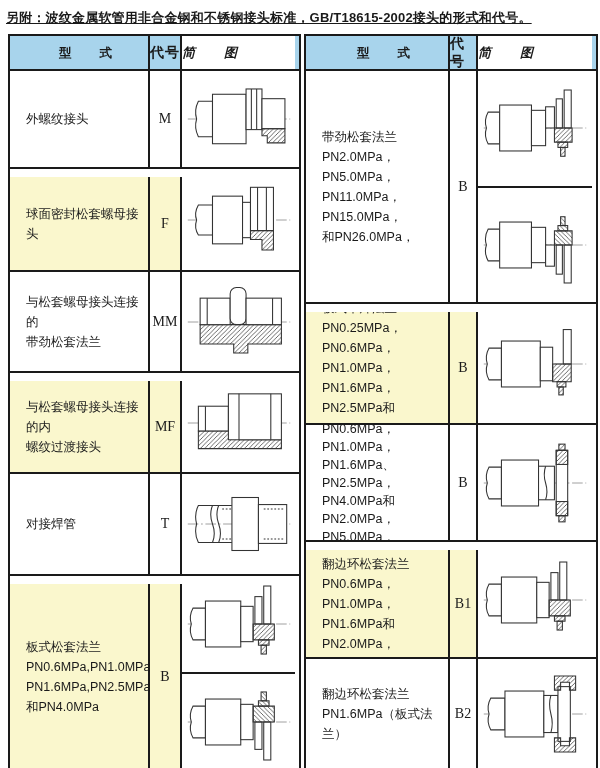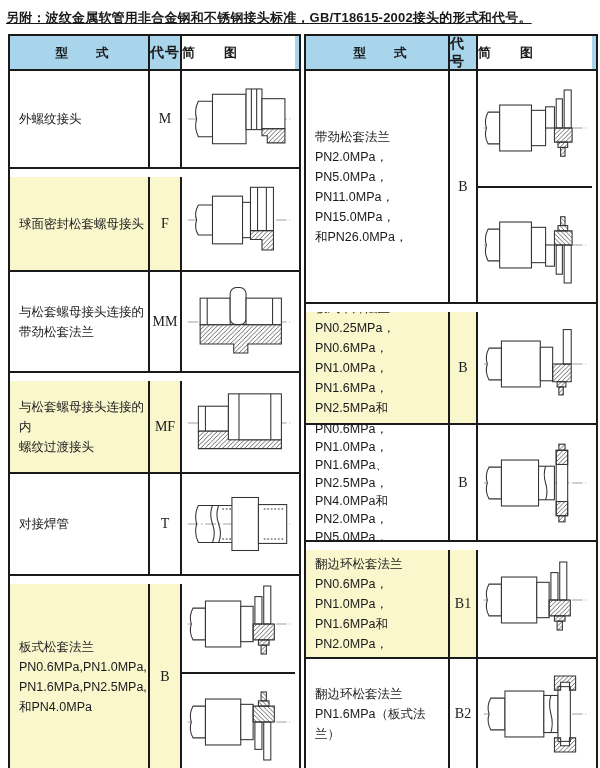--- a/index.html
+++ b/index.html
@@ -16,34 +16,34 @@
   .tbl{border:2px solid #1a1a1a;background:#fff;}
   .tbl-l{width:289px;}
   .tbl-r{width:290px;}
   .row{display:flex;border-bottom:2px solid #1a1a1a;}
   .row:last-child{border-bottom:none;}
   .c{box-sizing:border-box;border-right:2px solid #1a1a1a;display:flex;align-items:center;overflow:hidden;}
   .c:last-child{border-right:none;}
   .hdr-row{height:33px;background:#a8d4ec;}
   .hdr{justify-content:center;font-size:13px;font-weight:bold;letter-spacing:1px;}
   .type{
-    font-size:12.5px;line-height:20px;padding:4px 2px 4px 9px;
+    font-size:12.5px;line-height:20px;padding:4px 2px 4px 16px;
     white-space:pre-line;
   }
   .code{
     justify-content:center;font-family:"Liberation Serif",serif;
     font-size:14px;
   }
   .tbl-l .type{width:140px;}
   .tbl-l .code{width:32px;}
   .tbl-l .diag{width:113px;}
   .tbl-r .type{width:144px;}
   .tbl-r .code{width:28px;}
   .tbl-r .diag{width:114px;}
-  .diag{flex-direction:column;align-items:stretch;padding:0;background:#fff;}
+  .diag{flex-direction:column;align-items:stretch;padding:0;background:#fff;font-style:italic;}
   .sub{flex:1;display:flex;align-items:center;justify-content:center;}
   .sub + .sub{border-top:2px solid #1a1a1a;}
   .hl .type,.hl .code{background:#faf7cd;margin-top:8px;}
   .dsvg{width:106px;height:80px;}
   .defs{position:absolute;width:0;height:0;overflow:hidden;}
 </style>
 </head>
 <body>
 
 <svg class="defs" aria-hidden="true">

